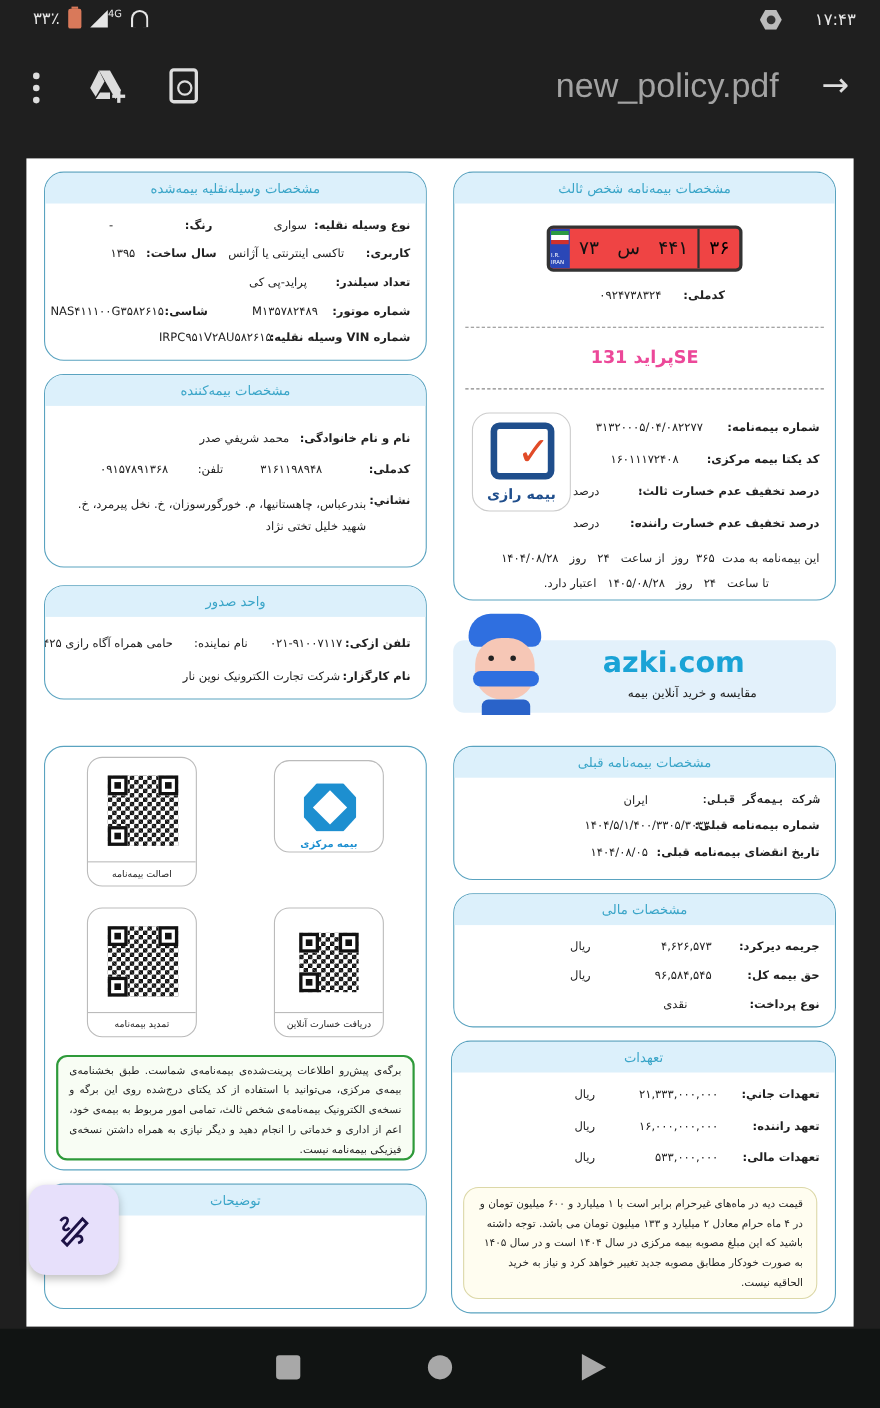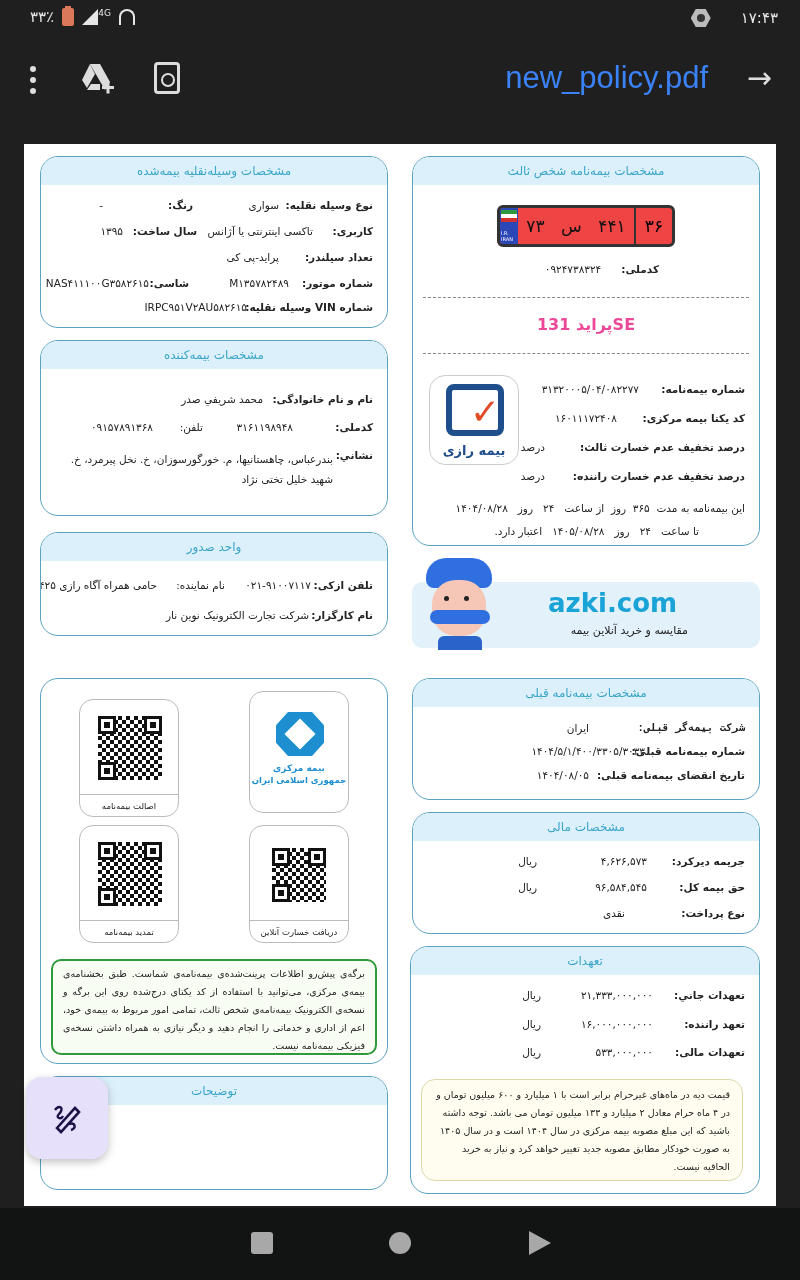--- a/index.html
+++ b/index.html
@@ -13,21 +13,21 @@
 .small-4g{font-size:9px;margin-left:-8px;margin-top:-8px;}
 .headset{width:16px;height:16px;border:2px solid #e6e6e6;border-bottom:none;border-radius:8px 8px 0 0;}
 .hexlogo{width:20px;height:20px;background:#bbb;clip-path:polygon(25% 5%,75% 5%,100% 50%,75% 95%,25% 95%,0 50%);position:relative;}
 .hexlogo::after{content:"";position:absolute;left:6px;top:6px;width:8px;height:8px;background:#333;border-radius:50%;}
 .toolbar{position:absolute;left:0;top:44px;width:800px;height:70px;color:#eee;}
 .toolbar .menu{position:absolute;left:26px;top:22px;width:14px;height:28px;display:flex;flex-direction:column;justify-content:space-between;align-items:center;}
 .toolbar .menu span{width:6px;height:6px;background:#ddd;border-radius:50%;}
 .toolbar .drive{position:absolute;left:80px;top:18px;width:34px;height:32px;}
 .toolbar .findicon{position:absolute;left:154px;top:18px;width:26px;height:32px;border:3px solid #ddd;border-radius:4px;}
 .toolbar .findicon::after{content:"";position:absolute;left:4px;top:8px;width:10px;height:10px;border:2.5px solid #ddd;border-radius:50%;}
-.toolbar .title{position:absolute;right:92px;top:16px;font-family:"Liberation Sans",sans-serif;font-size:31px;color:#3b82f6;}
+.toolbar .title{position:absolute;right:92px;top:16px;font-family:"Liberation Sans",sans-serif;font-size:31px;color:#a3a3a3;}
 .toolbar .back{position:absolute;right:28px;top:16px;font-size:30px;color:#ddd;}
 .paper{position:absolute;left:24px;top:144px;width:752px;height:1062px;background:#fff;}
 .card{position:absolute;border:1.5px solid #5aa3c0;border-radius:18px;background:#fff;overflow:hidden;direction:rtl;}
 .card .hd{background:#dcf0fb;color:#3aa5c8;text-align:center;font-size:12px;height:28px;line-height:28px;}
 .row{display:flex;font-size:10.5px;color:#222;align-items:center;position:absolute;white-space:nowrap;}
 .lbl{font-weight:bold;}
 .navbar{position:absolute;left:0;top:1208px;width:800px;height:72px;background:#111413;}
 .nav-sq{position:absolute;left:251px;top:24px;width:22px;height:22px;background:#a8a8a8;border-radius:3px;}
 .nav-ci{position:absolute;left:389px;top:24px;width:22px;height:22px;background:#a8a8a8;border-radius:50%;}
 .nav-tr{position:absolute;left:529px;top:23px;width:0;height:0;border-top:12px solid transparent;border-bottom:12px solid transparent;border-left:22px solid #a8a8a8;}
@@ -256,27 +256,27 @@
     </div>
     <div class="row" style="right:14px;top:99px;">
       <span class="lbl" style="width:92px;">تعهدات مالی:</span>
       <span style="width:112px;">۵۳۳,۰۰۰,۰۰۰</span>
       <span>ریال</span>
     </div>
     <div class="note-y" style="left:10px;top:132px;width:322px;height:102px;">قیمت دیه در ماه‌های غیرحرام برابر است با ۱ میلیارد و ۶۰۰ میلیون تومان و در ۴ ماه حرام معادل ۲ میلیارد و ۱۳۳ میلیون تومان می باشد. توجه داشته باشید که این مبلغ مصوبه بیمه مرکزی در سال ۱۴۰۴ است و در سال ۱۴۰۵ به صورت خودکار مطابق مصوبه جدید تغییر خواهد کرد و نیاز به خرید الحاقیه نیست.</div>
   </div>
 
   <div class="card" style="left:16px;top:534px;width:348px;height:386px;">
-    <div class="qrbox" style="left:208px;top:12px;height:122px;">
+    <div class="qrbox" style="left:208px;top:12px;height:84px;">
       <div style="position:absolute;left:26px;top:20px;width:48px;height:44px;background:#1d8fd0;clip-path:polygon(25% 0,75% 0,100% 30%,100% 70%,75% 100%,25% 100%,0 70%,0 30%);"></div>
       <div style="position:absolute;left:39px;top:31px;width:22px;height:22px;background:#fff;transform:rotate(45deg);"></div>
       <div style="position:absolute;left:0;right:0;top:70px;text-align:center;font-size:9px;font-weight:bold;color:#1d8fd0;line-height:12px;">بیمه مرکزی</div>
       <div style="position:absolute;left:0;right:0;top:82px;text-align:center;font-size:8.5px;font-weight:bold;color:#1d8fd0;line-height:12px;">جمهوری اسلامی ایران</div>
     </div>
-    <div class="qrbox" style="left:38px;top:20px;">
+    <div class="qrbox" style="left:38px;top:9px;">
       <div class="qr-inner"></div>
       <div class="finder" style="left:18px;top:16px;"></div>
         <div class="finder" style="left:64px;top:16px;"></div>
         <div class="finder" style="left:18px;top:62px;"></div>
       <div class="cap">اصالت بیمه‌نامه</div>
     </div>
     <div class="qrbox" style="left:208px;top:146px;">
       <div class="qr-inner" style="left:22px;top:22px;width:54px;height:54px;"></div>
       <div class="finder" style="left:22px;top:22px;"></div>
         <div class="finder" style="left:58px;top:22px;"></div>

